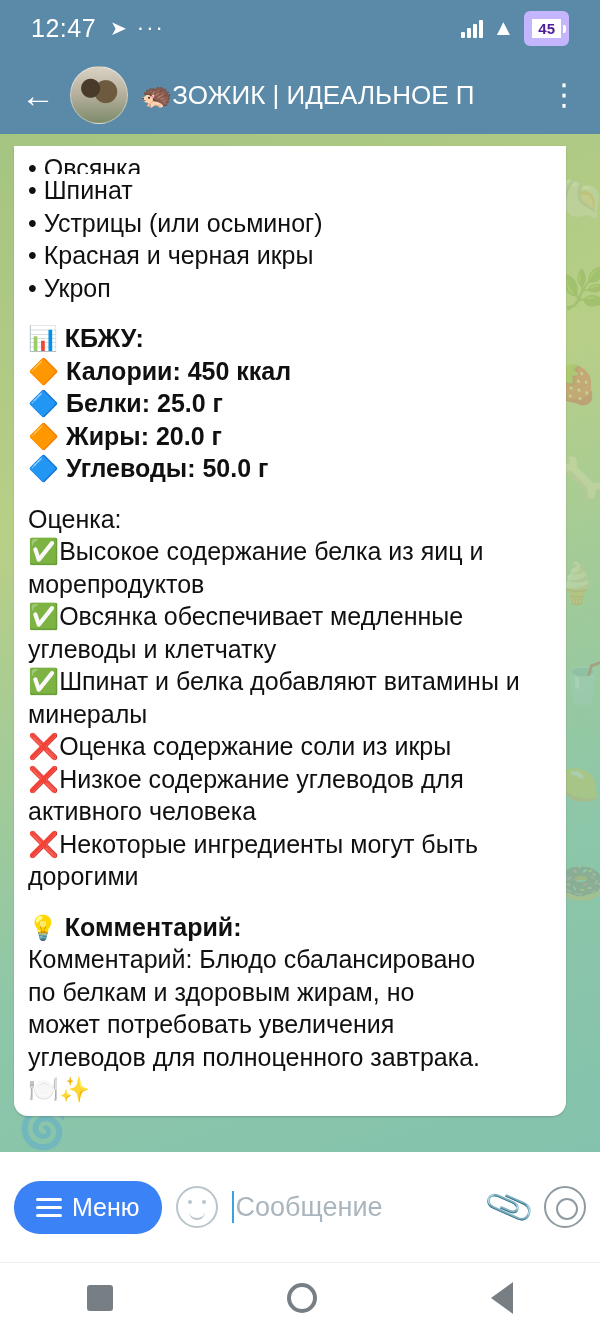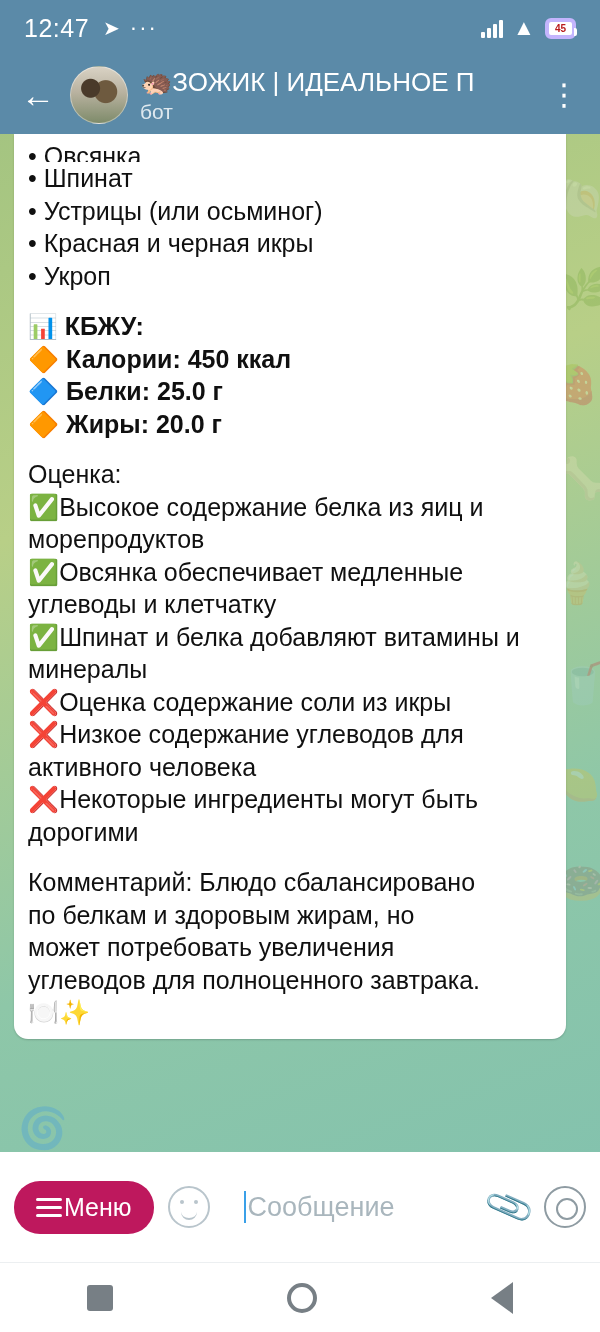--- a/index.html
+++ b/index.html
@@ -18,44 +18,44 @@
     overflow: hidden;
   }
 
   
   .statusbar {
     height: 56px;
     background: #5b8aa8;
     color: #ffffff;
     display: flex;
     align-items: center;
-    padding: 0 24px;
+    padding: 0 31px;
     font-size: 24px;
     text-align: center;
   }
   .statusbar .time { font-size: 25px; letter-spacing: 0.5px; }
   .statusbar .tg-icon { margin-left: 14px; font-size: 20px; transform: rotate(0deg); }
   .statusbar .dots { margin-left: 10px; font-size: 22px; letter-spacing: 2px; }
   .statusbar .right { margin-left: auto; display: flex; align-items: center; gap: 10px; }
   .bars { display: inline-flex; align-items: flex-end; gap: 2px; height: 20px; }
   .bars i { display: block; width: 4px; background: #ffffff; border-radius: 1px; }
   .bars i:nth-child(1) { height: 6px; }
   .bars i:nth-child(2) { height: 10px; }
   .bars i:nth-child(3) { height: 14px; }
   .bars i:nth-child(4) { height: 18px; }
   .wifi { font-size: 22px; line-height: 1; }
   .battery {
-    border: 4px solid #c4b5fd;
+    border: 8px solid #c4b5fd;
     border-radius: 6px;
     padding: 1px 6px;
-    font-size: 10px;
+    font-size: 15px;
     font-weight: bold;
     position: relative;
     background: #ffffff;
-    color: #b91c1c;
+    color: #4c1d95;
   }
   .battery::after {
     content: "";
     position: absolute;
     right: -5px; top: 6px;
     width: 3px; height: 8px;
     background: #ffffff;
     border-radius: 0 2px 2px 0;
   }
 
@@ -92,21 +92,21 @@
   .chat-area {
     position: relative;
     padding: 0 14px;
     height: calc(1332px - 56px - 78px - 110px - 70px);
     overflow: hidden;
   }
   .bubble {
     background: #ffffff;
     border-radius: 0 0 14px 14px;
     padding: 6px 14px 10px 14px;
-    margin-top: 0;
+    margin-top: 12px;
     font-size: 25px;
     line-height: 1.30;
     color: #101010;
     position: relative;
     box-shadow: 0 1px 2px rgba(0,0,0,.18);
     width: 552px;
   }
   .bubble .clipped-top {
     height: 22px;
     overflow: hidden;
@@ -123,22 +123,22 @@
     left: 0; right: 0;
     bottom: 70px;
     height: 110px;
     background: #ffffff;
     display: flex;
     align-items: center;
     padding: 0 14px;
     gap: 14px;
   }
   .menu-btn {
-    display: flex; align-items: center; gap: 2px;
-    background: #be185d;
+    display: flex; align-items: center; gap: 10px;
+    background: #3b82f6;
     color: #ffffff;
     border-radius: 26px;
     padding: 12px 22px;
     font-size: 25px;
   }
   .menu-lines { display: inline-block; width: 26px; }
   .menu-lines i { display: block; height: 3px; background: #fff; margin: 5px 0; border-radius: 2px; }
   .smiley {
     width: 42px; height: 42px; border-radius: 50%;
     border: 2px solid #b9c5cc;
@@ -158,21 +158,20 @@
     border-bottom: 2px solid #b9c5cc;
     border-radius: 0 0 10px 10px;
   }
   .msg-input {
     flex: 1;
     display: flex;
     align-items: center;
     font-size: 27px;
     color: #a9b6bd;
     position: relative;
-    margin-left: 20px;
   }
   .caret {
     width: 2px; height: 32px; background: #3aa0e8; margin-right: 2px;
   }
   .clip { font-size: 34px; color: #8e9ba2; transform: rotate(-25deg); }
   .camera {
     width: 42px; height: 42px; border-radius: 50%;
     border: 2px solid #8e9ba2;
     position: relative; flex: 0 0 auto;
   }
@@ -244,21 +243,20 @@
       <span class="wifi">▲</span>
       <span class="battery">45</span>
     </span>
   </div>
 
   <div class="chat-header">
     <div class="back-arrow">←</div>
     <div class="avatar"></div>
     <div class="chat-titles">
       <div class="chat-title">🦔ЗОЖИК | ИДЕАЛЬНОЕ П</div>
-      <div class="chat-sub">бот</div>
     </div>
     <div class="kebab">
         <span>⋮</span>
       </div>
   </div>
 
   <div class="chat-area">
 
     <div class="bubble">
       <div class="clipped-top">• Овсянка</div>
@@ -282,20 +280,25 @@
       <div>
         <span>🔷</span>
         <b>Белки:</b>
         <b>25.0 г</b>
       </div>
       <div>
         <span>🔶</span>
         <b>Жиры:</b>
         <b>20.0 г</b>
       </div>
+      <div>
+        <span>🔷</span>
+        <b>Углеводы:</b>
+        <b>50.0 г</b>
+      </div>
 
       <div class="gap"></div>
 
       <div>Оценка:</div>
 
       <div>
         <span>✅</span><span>Высокое содержание белка из яиц и морепродуктов</span>
       </div>
       <div>
         <span>✅</span><span>Овсянка обеспечивает медленные углеводы и клетчатку</span>
@@ -308,20 +311,24 @@
       </div>
       <div>
         <span>❌</span><span>Низкое содержание углеводов для активного человека</span>
       </div>
       <div>
         <span>❌</span><span>Некоторые ингредиенты могут быть дорогими</span>
       </div>
 
       <div class="gap"></div>
 
+      <div>
+        <span class="emoji">💡</span>
+        <b>Комментарий:</b>
+      </div>
       <div style="padding-right:70px;">Комментарий: Блюдо сбалансировано по белкам и здоровым жирам, но может потребовать увеличения углеводов для полноценного завтрака. 🍽️✨</div>
 
     </div>
 
   </div>
 
   <div class="inputbar">
     <div class="menu-btn">
       <span class="menu-lines">
           <i></i>

